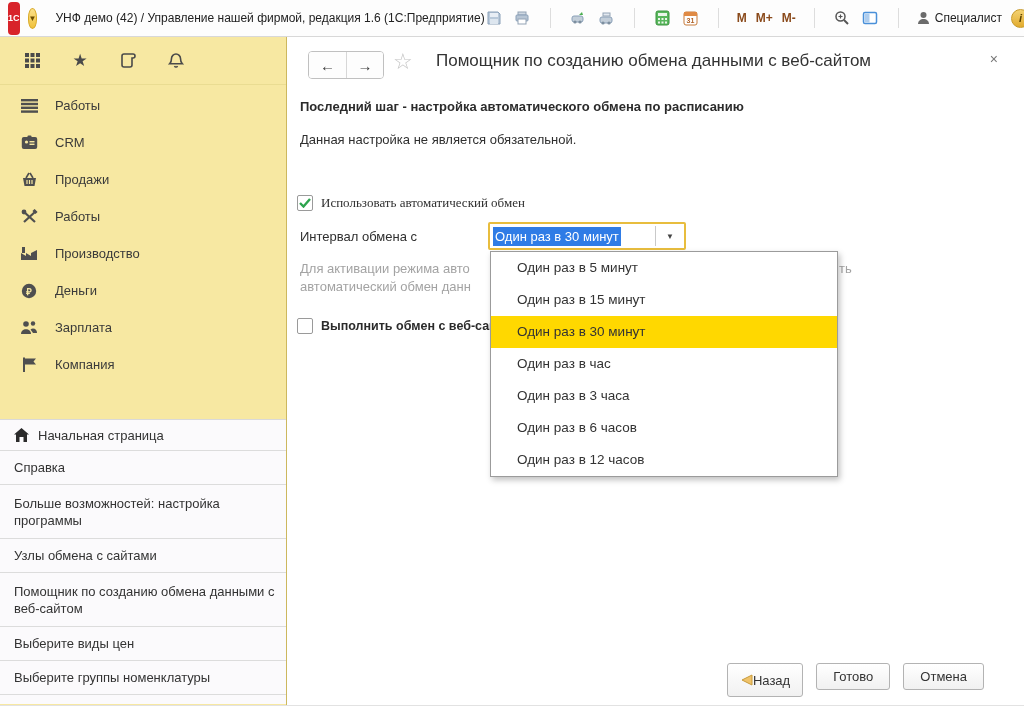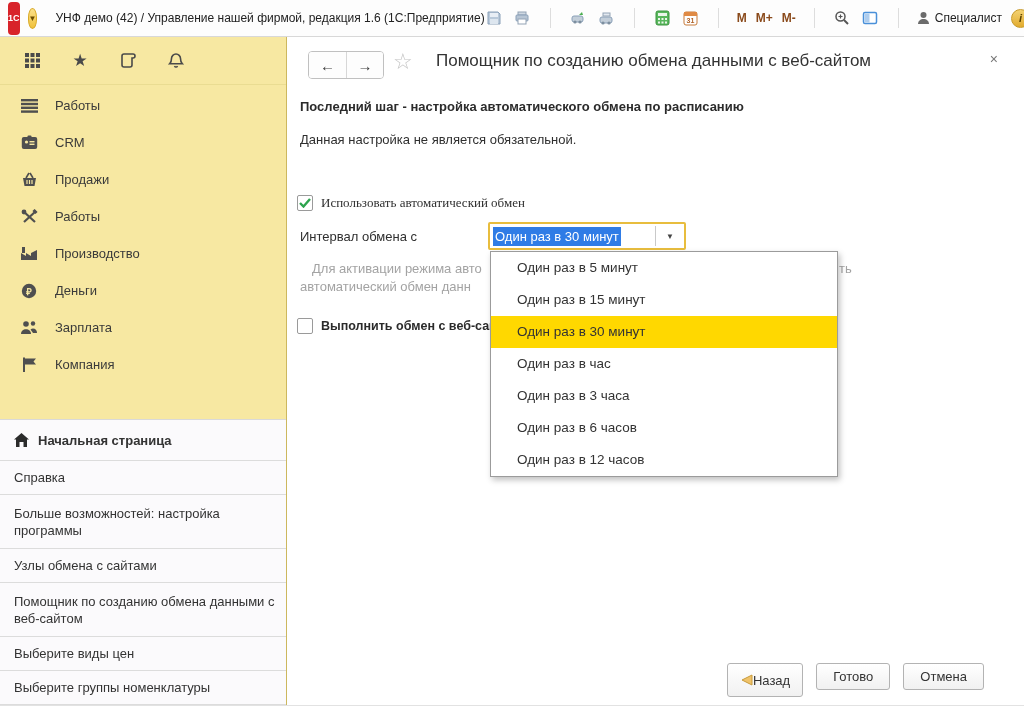--- a/index.html
+++ b/index.html
@@ -22,21 +22,21 @@
   .sidebar { position:absolute; left:0; top:37px; width:287px; height:668px; background:#f7e8a2; border-right:1px solid #cdb85e; }
   .side-icons { height:48px; display:flex; align-items:center; gap:28px; padding-left:22px; border-bottom:1px solid #eadc92; }
   .side-ico { width:20px; height:20px; display:flex; align-items:center; justify-content:center; color:#4a4a4a; font-size:17px; }
   .menu-list { padding-top:2px; }
   .menu-item { height:37px; display:flex; align-items:center; padding-left:20px; cursor:default; }
   .menu-item .mi-ico { width:18px; height:18px; margin-right:17px; display:flex; align-items:center; justify-content:center; }
   .menu-item .mi-label { font-size:13px; color:#3a3a3a; }
   .nav-list { position:absolute; left:0; top:382px; width:286px; background:#fbfafc; border-top:1px solid #d9d9d9; }
   .nav-item { display:flex; align-items:center; padding:8px 10px 8px 14px; border-bottom:1px solid #dcdcdc; font-size:13px; color:#333; line-height:17px; }
   .nav-item .home-ic { margin-right:9px; }
-  .nav-h33 { height:41px;font-weight:bold; }
+  .nav-h33 { height:31px; }
   .nav-h34 { height:34px; }
   .nav-h54 { height:54px; }
   .nav-stub { height:9px; background:#fbfafc; }
 
   
   .content { position:absolute; left:288px; top:37px; width:736px; height:668px; background:#fff; }
   .c-header { position:relative; height:52px; }
   .nav-btn-group { position:absolute; left:20px; top:14px; display:flex; border:1px solid #c0c0c0; border-radius:4px; overflow:hidden; background:#fff; }
   .nav-btn { width:37px; height:26px; display:flex; align-items:center; justify-content:center; font-size:15px; font-weight:bold; color:#3c3c3c; background:#fdfdfd; }
   .nav-btn + .nav-btn { border-left:1px solid #d7d7d7; }
@@ -51,21 +51,21 @@
   .cb-row1 { position:absolute; left:9px; top:158px; display:flex; align-items:center; gap:8px; }
   .checkbox { width:16px; height:16px; background:#fff; border:1px solid #9a9a9a; border-radius:2px; display:flex; align-items:center; justify-content:center; }
   .cb-label { font-size:13px; color:#2f2f2f;font-family:Liberation Serif, serif; }
 
   .interval-label { position:absolute; left:12px; top:192px; font-size:13px; color:#2f2f2f; }
   .combo-field { position:absolute; left:200px; top:185px; width:198px; height:28px; border:2px solid #e8bd3e; border-radius:2px; background:#fff; display:flex; align-items:center; }
   .combo-text { margin-left:3px; font-size:13px; background:#2f7ce6; color:#fff; padding:2px 2px; white-space:nowrap; }
   .combo-sep { margin-left:auto; width:1px; height:20px; background:#c9c9c9; }
   .combo-arrow { width:28px; height:100%; display:flex; align-items:center; justify-content:center; font-size:8px; color:#444; }
 
-  .disabled-l1l { position:absolute; left:12px; top:224px; font-size:13px; color:#a3a3a3;margin-left:12px; }
+  .disabled-l1l { position:absolute; left:12px; top:224px; font-size:13px; color:#a3a3a3; }
   .disabled-l1r { position:absolute; left:551px; top:224px; font-size:13px; color:#a3a3a3; }
   .disabled-l2 { position:absolute; left:12px; top:242px; font-size:13px; color:#a3a3a3; }
 
   .cb-row2 { position:absolute; left:9px; top:281px; display:flex; align-items:center; gap:8px; }
   .cb-label-b { font-size:12.5px; font-weight:bold; color:#2b2b2b; white-space:nowrap; }
 
   .drop-panel { position:absolute; left:202px; top:214px; width:348px; border:1px solid #9b9b9b; background:#fff; box-shadow:2px 3px 6px rgba(0,0,0,.25); z-index:5; }
   .drop-opt { height:32px; line-height:32px; padding-left:26px; font-size:13.5px; color:#333; white-space:nowrap; }
   .drop-opt.sel { background:#ffd800; }
 

